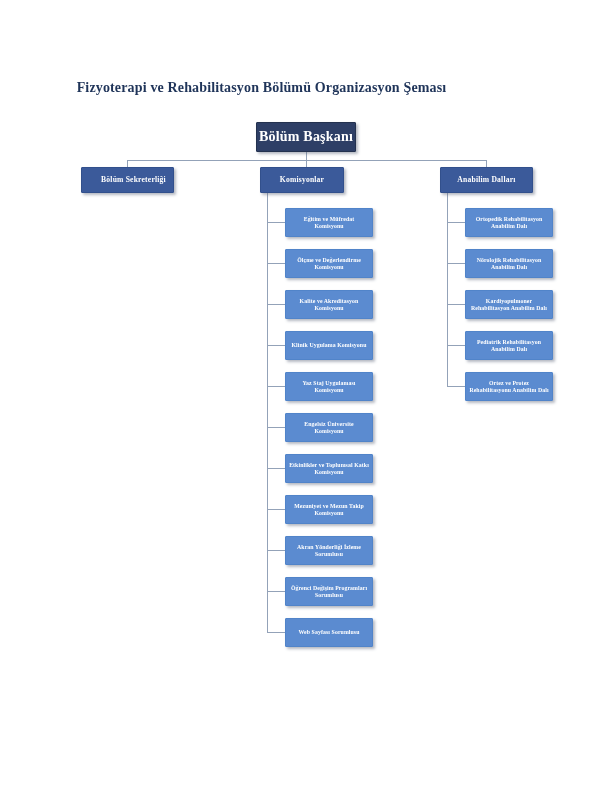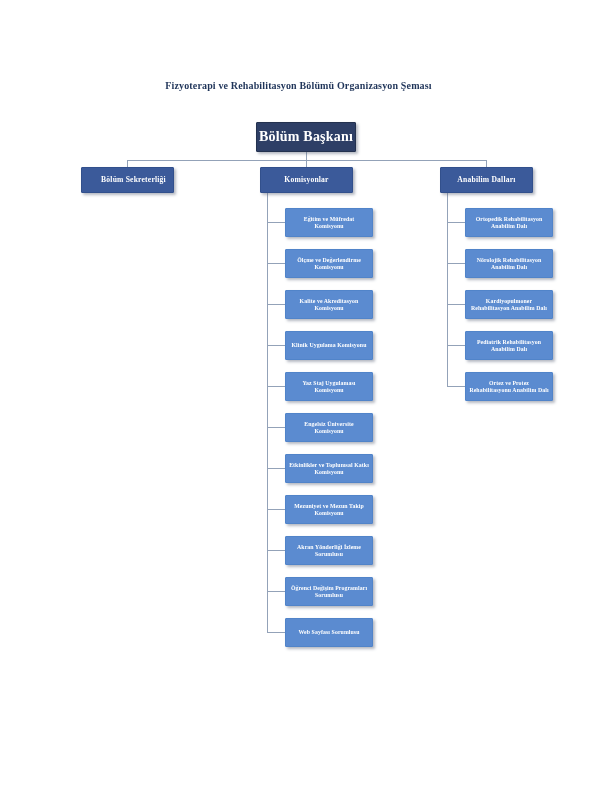--- a/index.html
+++ b/index.html
@@ -23,24 +23,23 @@
 
   
   .chart-title {
     position: absolute;
     left: 0;
     top: 80px;
     width: 523px;
     text-align: center;
     font-family: "Liberation Serif", serif;
     font-weight: bold;
-    font-size: 10px;
+    font-size: 14px;
     color: #1f3459;
     letter-spacing: 0.15px;
-    padding-left: 37px;
   }
 
   
   .node {
     position: absolute;
     box-sizing: border-box;
     display: flex;
     align-items: center;
     justify-content: center;
     text-align: center;
@@ -126,21 +125,21 @@
   <div class="conn conn-h" style="left:447px; top:386px; width:18px;"></div>
 
   <div class="node node-root" style="left:256px; top:122px; width:100px; height:30px;">
     <span class="txt">Bölüm Başkanı</span>
   </div>
 
   <div class="node node-l2" style="left:81px; top:167px; width:93px; height:26px;padding-left:12px;">
     <span class="txt">Bölüm Sekreterliği</span>
   </div>
 
-  <div class="node node-l2" style="left:260px; top:167px; width:93px; height:26px;">
+  <div class="node node-l2" style="left:260px; top:167px; width:84px; height:26px;">
     <span class="txt">Komisyonlar</span>
   </div>
 
   <div class="node node-l2" style="left:440px; top:167px; width:93px; height:26px;">
     <span class="txt">Anabilim Dalları</span>
   </div>
 
   <div class="node node-leaf" style="left:285px; top:208px; width:88px; height:29px;">
     <span class="txt">Eğitim ve Müfredat Komisyonu</span>
   </div>

